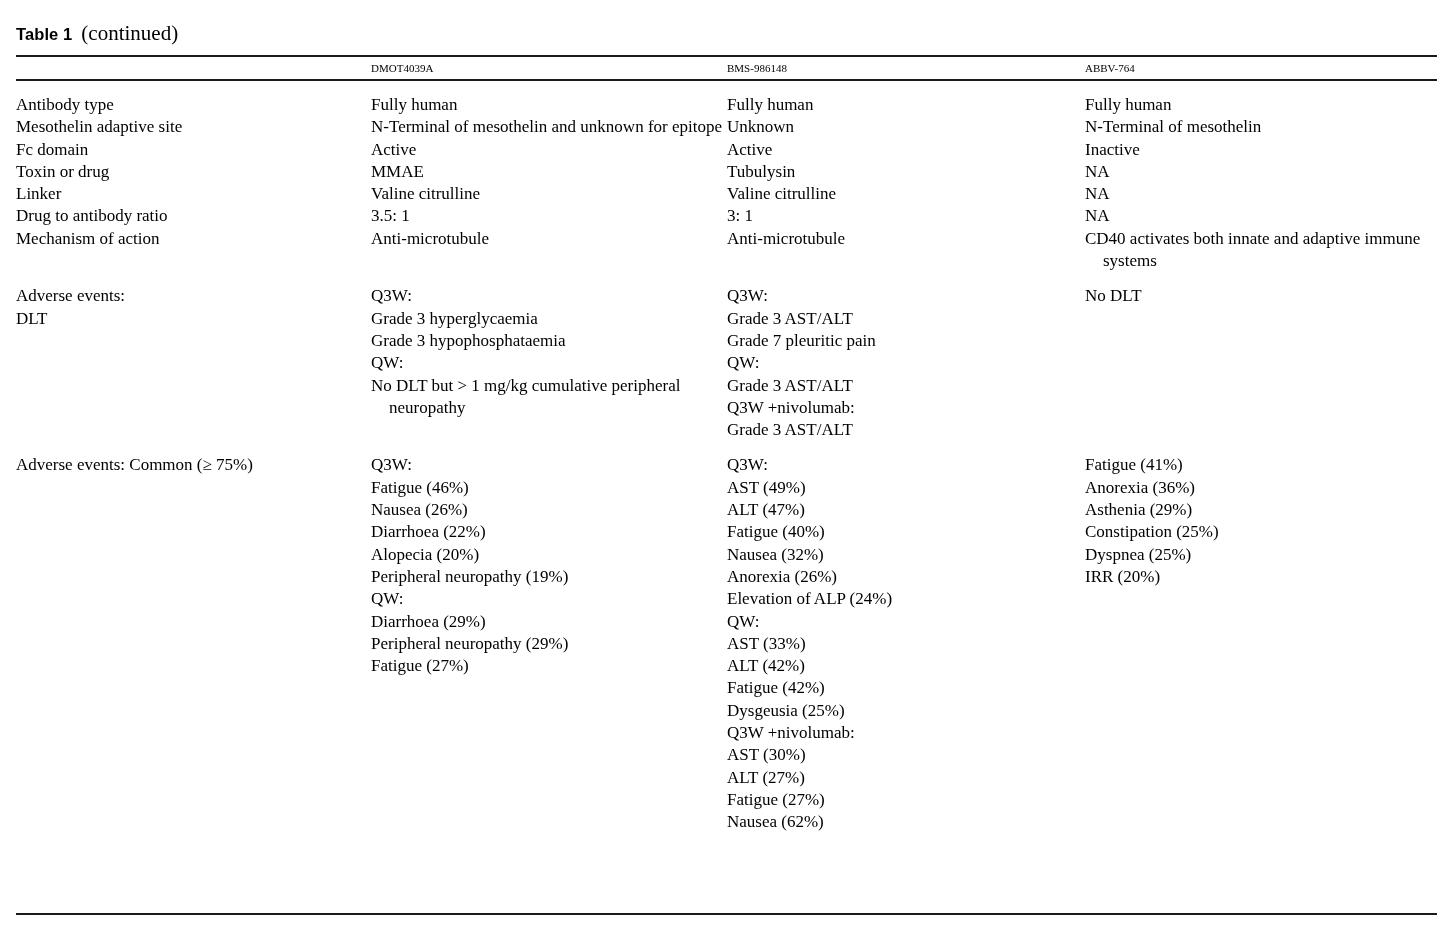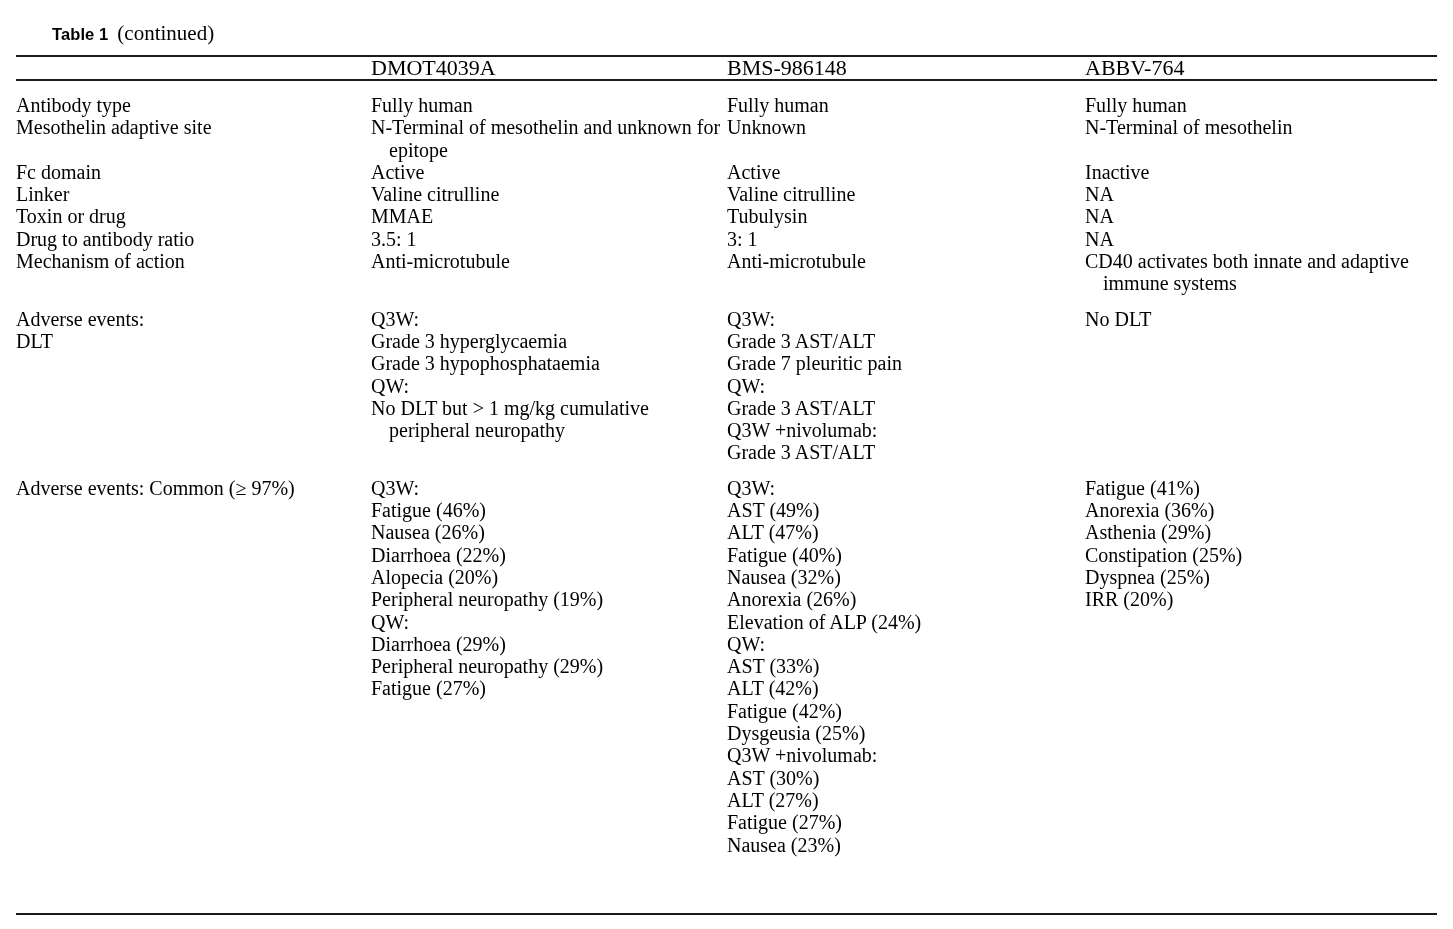--- a/index.html
+++ b/index.html
@@ -27,21 +27,20 @@
     padding-top: 22px;
     font-size: 17px;
     line-height: 22px;
     white-space: nowrap;
   }
   .caption .tbl-num {
     font-family: "Liberation Sans", "DejaVu Sans", sans-serif;
     font-weight: bold;
     font-size: 16.5px;
     letter-spacing: 0.1px;
-    margin-left: 36px;
   }
   .caption .tbl-cont {
     font-family: "Liberation Serif", "DejaVu Serif", serif;
     font-size: 21px;
     padding-left: 9px;
   }
 
   
   .rule-top   { border-top: 2.2px solid #1a1a1a; margin-top: 9px; }
   .rule-mid   { border-top: 2.4px solid #1a1a1a; }
@@ -62,27 +61,27 @@
   table.tbl th, table.tbl td {
     vertical-align: top;
     text-align: left;
     font-weight: normal;
     padding: 0;
   }
 
   .hdr-row th {
     padding-top: 9px;
     padding-bottom: 11px;
-    font-size: 22px;
+    font-size: 11px;
     line-height: 22px;
   }
 
   .body-cell {
     line-height: 22.3px;
-    font-size: 20px;
+    font-size: 17px;
     padding-right: 18px;
     box-sizing: border-box;
   }
 
   
   .hang {
     padding-left: 18px;
     text-indent: -18px;
   }
   .line { display: block; }
@@ -172,41 +171,41 @@
           </td>
           <td class="body-cell">
             <span class="line hang">Active</span>
           </td>
           <td class="body-cell">
             <span class="line hang">Inactive</span>
           </td>
         </tr>
         <tr>
           <td class="body-cell">
+            <span class="line">Toxin or drug</span>
+          </td>
+          <td class="body-cell">
+            <span class="line hang">MMAE</span>
+          </td>
+          <td class="body-cell">
+            <span class="line hang">Tubulysin</span>
+          </td>
+          <td class="body-cell">
+            <span class="line hang">NA</span>
+          </td>
+        </tr>
+        <tr>
+          <td class="body-cell">
             <span class="line">Linker</span>
           </td>
           <td class="body-cell">
             <span class="line hang">Valine citrulline</span>
           </td>
           <td class="body-cell">
             <span class="line hang">Valine citrulline</span>
-          </td>
-          <td class="body-cell">
-            <span class="line hang">NA</span>
-          </td>
-        </tr>
-        <tr>
-          <td class="body-cell">
-            <span class="line">Toxin or drug</span>
-          </td>
-          <td class="body-cell">
-            <span class="line hang">MMAE</span>
-          </td>
-          <td class="body-cell">
-            <span class="line hang">Tubulysin</span>
           </td>
           <td class="body-cell">
             <span class="line hang">NA</span>
           </td>
         </tr>
         <tr>
           <td class="body-cell">
             <span class="line">Drug to antibody ratio</span>
           </td>
           <td class="body-cell">
@@ -253,21 +252,21 @@
             <span class="line hang">Grade 3 AST/ALT</span>
             <span class="line hang">Q3W +nivolumab:</span>
             <span class="line hang">Grade 3 AST/ALT</span>
           </td>
           <td class="body-cell">
             <span class="line hang">No DLT</span>
           </td>
         </tr>
         <tr class="grp-start">
           <td class="body-cell">
-            <span class="line">Adverse events: Common (≥ 97%)</span>
+            <span class="line">Adverse events: Common (≥ 75%)</span>
           </td>
           <td class="body-cell">
             <span class="line hang">Q3W:</span>
             <span class="line hang">Fatigue (46%)</span>
             <span class="line hang">Nausea (26%)</span>
             <span class="line hang">Diarrhoea (22%)</span>
             <span class="line hang">Alopecia (20%)</span>
             <span class="line hang">Peripheral neuropathy (19%)</span>
             <span class="line hang">QW:</span>
             <span class="line hang">Diarrhoea (29%)</span>
@@ -284,21 +283,21 @@
             <span class="line hang">Elevation of ALP (24%)</span>
             <span class="line hang">QW:</span>
             <span class="line hang">AST (33%)</span>
             <span class="line hang">ALT (42%)</span>
             <span class="line hang">Fatigue (42%)</span>
             <span class="line hang">Dysgeusia (25%)</span>
             <span class="line hang">Q3W +nivolumab:</span>
             <span class="line hang">AST (30%)</span>
             <span class="line hang">ALT (27%)</span>
             <span class="line hang">Fatigue (27%)</span>
-            <span class="line hang">Nausea (23%)</span>
+            <span class="line hang">Nausea (62%)</span>
           </td>
           <td class="body-cell">
             <span class="line hang">Fatigue (41%)</span>
             <span class="line hang">Anorexia (36%)</span>
             <span class="line hang">Asthenia (29%)</span>
             <span class="line hang">Constipation (25%)</span>
             <span class="line hang">Dyspnea (25%)</span>
             <span class="line hang">IRR (20%)</span>
           </td>
         </tr>

